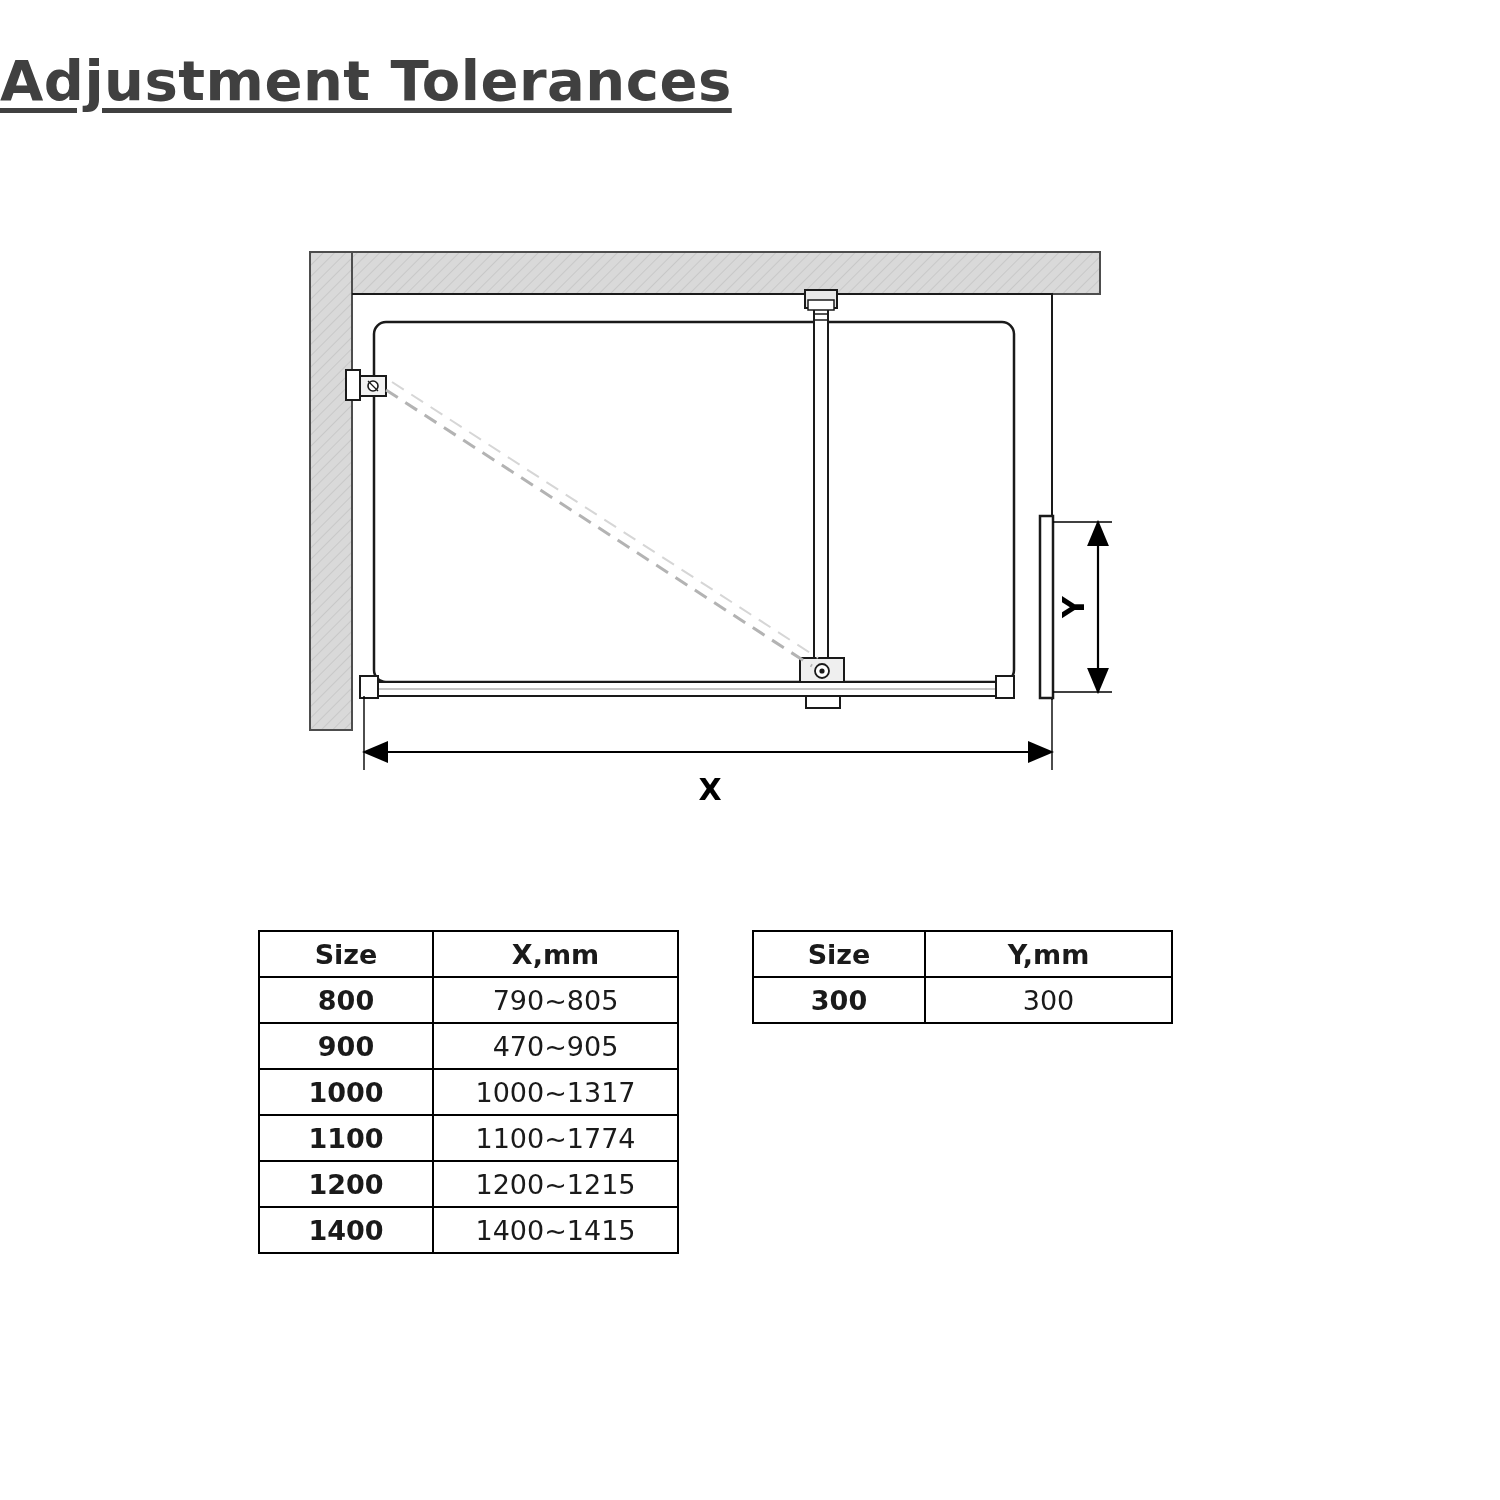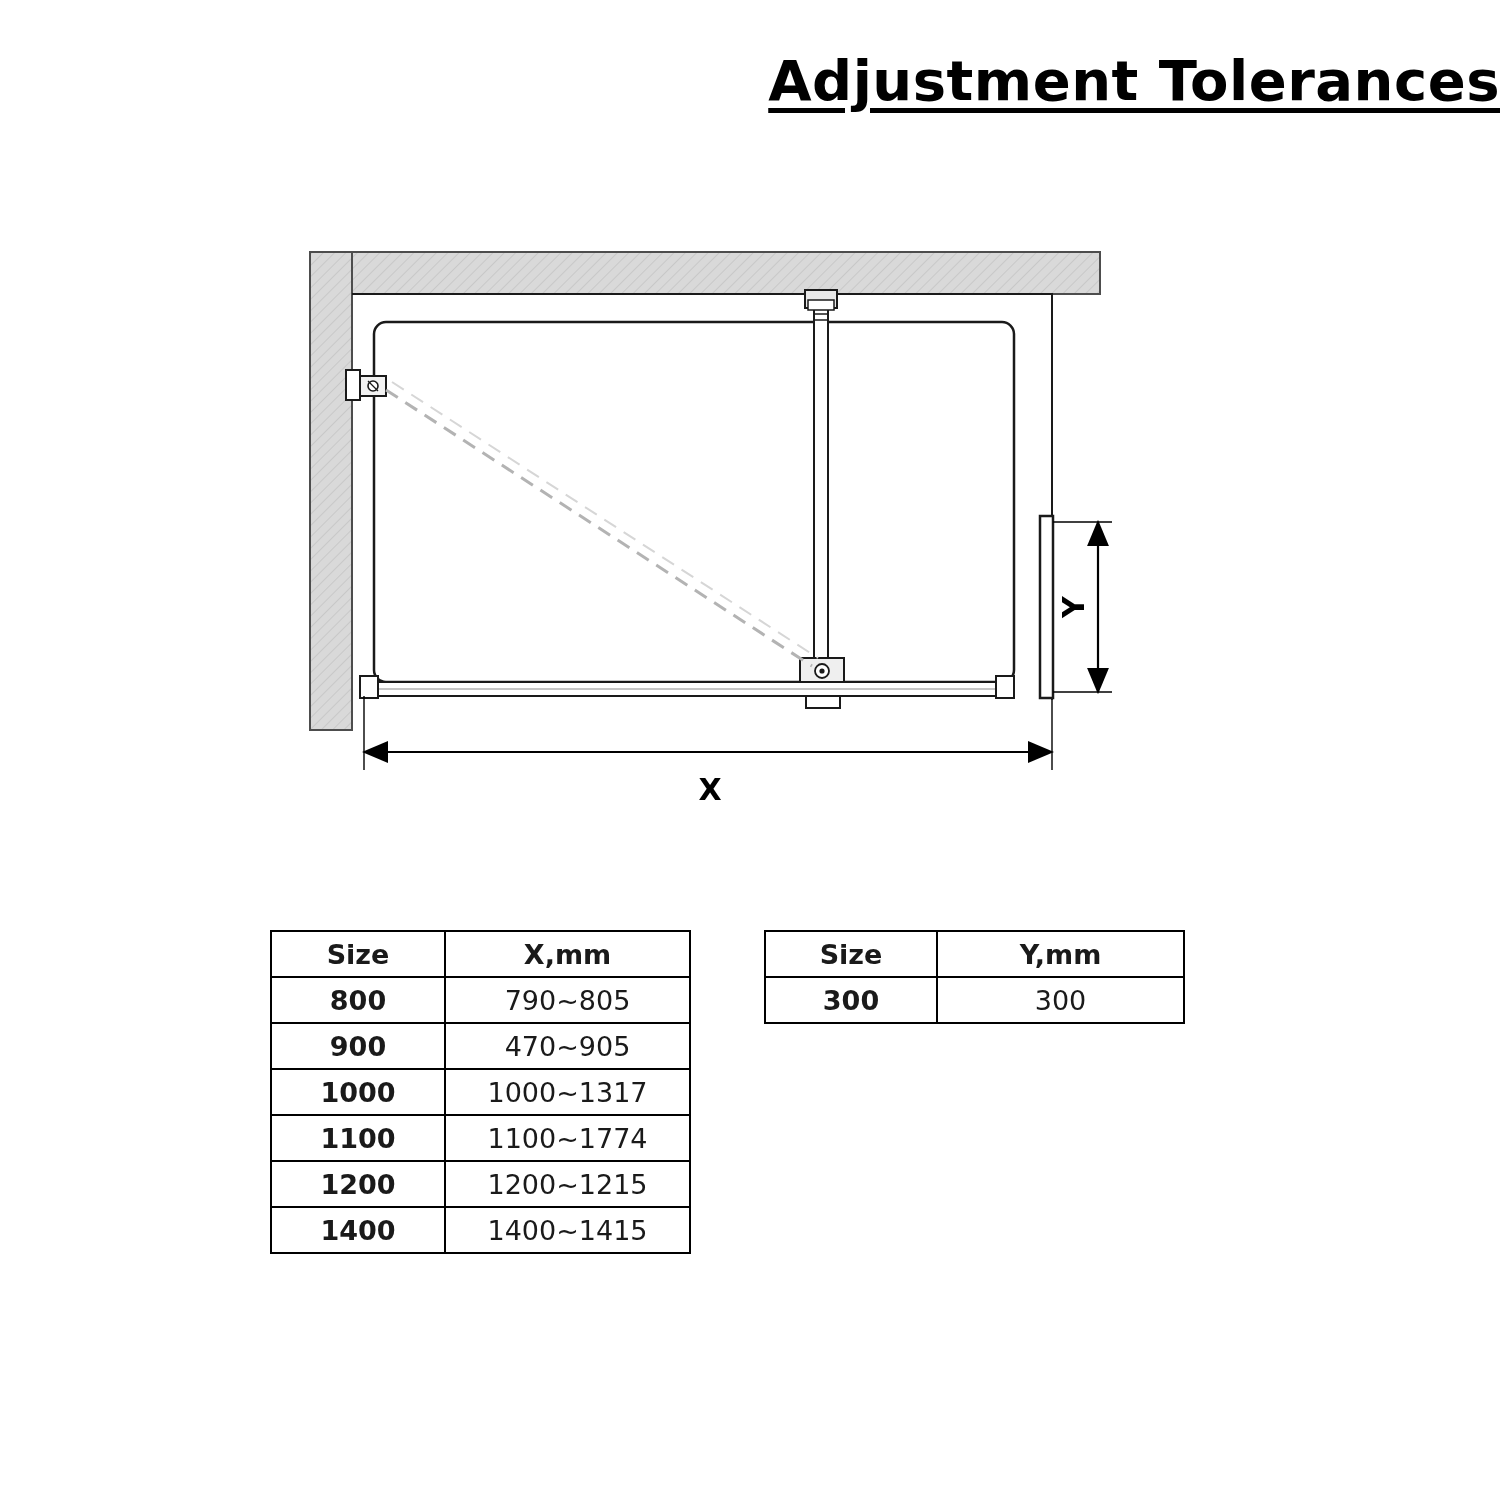--- a/index.html
+++ b/index.html
@@ -13,39 +13,39 @@
     font-family: "DejaVu Sans", sans-serif;
     color: #1a1a1a;
     position: relative;
     overflow: hidden;
   }
   .page-title {
     position: absolute;
     top: 48px;
     left: 0;
     width: 1500px;
-    text-align: right;
+    text-align: left;
     font-size: 56px;
     font-weight: bold;
-    color: #000000;
+    color: #404040;
     text-decoration: underline;
     text-underline-offset: 8px;
     letter-spacing: 0.5px;
   }
   .diagram-wrap {
     position: absolute;
     top: 230px;
     left: 300px;
     width: 900px;
     height: 600px;
   }
   .tables-wrap {
     position: absolute;
     top: 930px;
-    left: 12px;
+    left: 0;
     width: 1288px;
     height: 360px;
   }
   table.tol-table {
     border-collapse: collapse;
     font-family: "DejaVu Sans", sans-serif;
   }
   table.tol-table th,
   table.tol-table td {
     border: 2px solid #000000;

